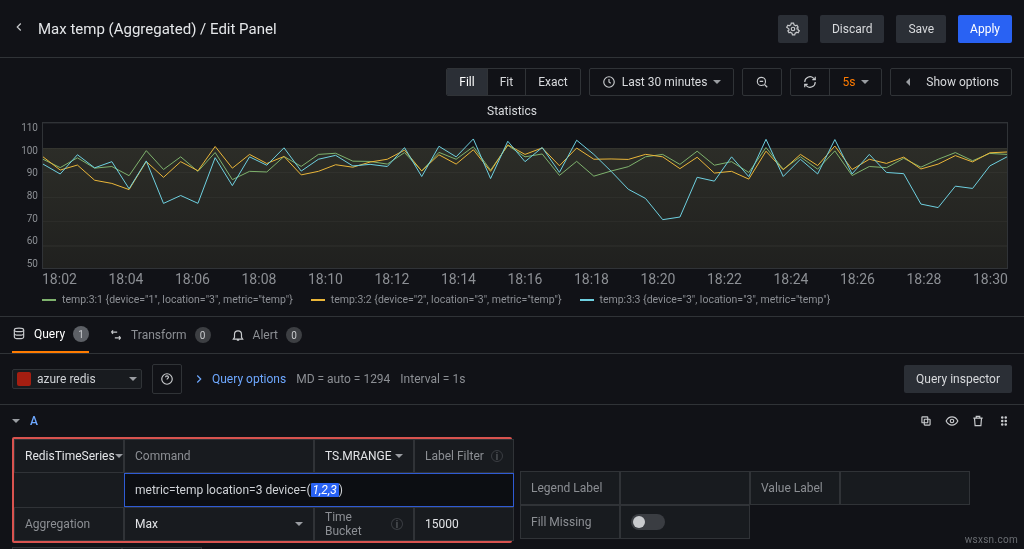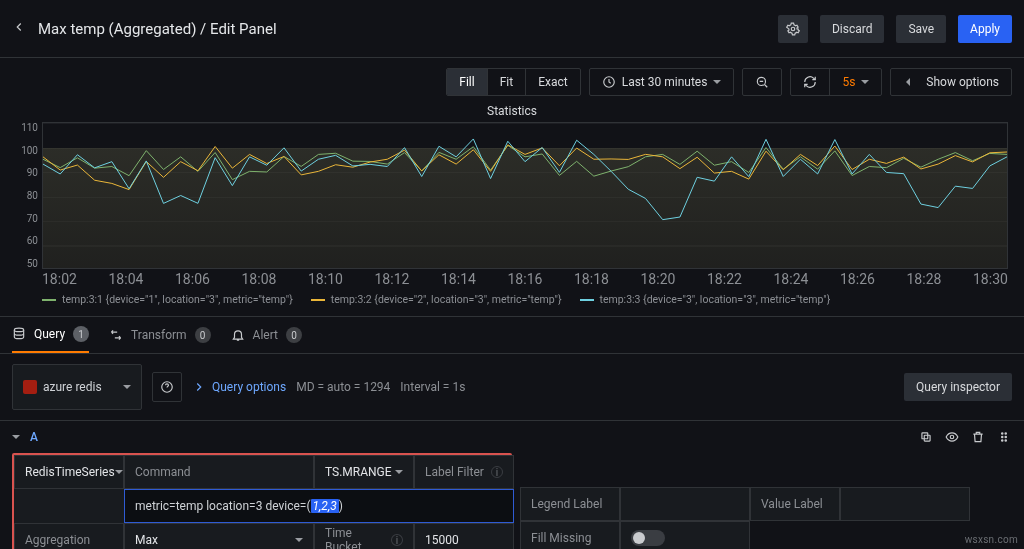--- a/index.html
+++ b/index.html
@@ -49,21 +49,21 @@
   .legend{display:flex;gap:18px;padding:6px 4px 4px 26px;color:var(--text-dim);font-size:10.5px;flex-wrap:wrap;}
   .legend .dash{display:inline-block;width:14px;height:0;border-top:2px solid;vertical-align:middle;margin-right:6px;}
   
   .tabs{display:flex;align-items:center;gap:20px;border-top:1px solid var(--border);border-bottom:1px solid var(--border);padding:0 12px;height:38px;}
   .tab{display:flex;align-items:center;gap:8px;color:var(--text-dim);cursor:pointer;height:100%;}
   .tab.active{color:#fff;border-bottom:2px solid var(--orange);}
   .count{background:var(--badge);color:#c9cbce;border-radius:9px;min-width:16px;height:16px;font-size:10px;display:inline-flex;align-items:center;justify-content:center;padding:0 5px;}
   .tab.active .count{background:#5d6066;}
   
   .dsrow{display:flex;align-items:center;gap:10px;padding:10px 12px;border-bottom:1px solid var(--border);}
-  .dsrow .sel{display:flex;align-items:center;gap:8px;background:var(--panel);border:1px solid var(--border);height:46px;padding:0 10px;border-radius:2px;min-width:130px;justify-content:space-between;}
+  .dsrow .sel{display:flex;align-items:center;gap:8px;background:var(--panel);border:1px solid var(--border);height:20px;padding:0 4px;border-radius:2px;min-width:130px;justify-content:space-between;}
   .dsrow .circle{width:30px;height:30px;border:1px solid var(--border);border-radius:2px;display:flex;align-items:center;justify-content:center;color:var(--text-dim);cursor:pointer;}
   .dsrow .qopts{color:#6ea8ff;cursor:pointer;display:flex;align-items:flex-end;gap:6px;}
   .dsrow .meta{color:var(--text-dim);}
   .dsrow .spacer{flex:1;}
   
   .qed{padding:8px 12px 12px 12px;}
   .qhdr{display:flex;align-items:center;gap:10px;color:#6ea8ff;margin-bottom:8px;}
   .qhdr .qspace{flex:1;}
   .qhdr .qicon{color:var(--text-dim);cursor:pointer;width:16px;height:16px;display:inline-flex;align-items:center;justify-content:center;}
   .box{border:2px solid #d9534f;border-radius:2px;padding:0;display:grid;grid-template-columns:110px 190px 100px 100px;grid-auto-rows:34px;gap:0;background:var(--panel);width:500px;}

